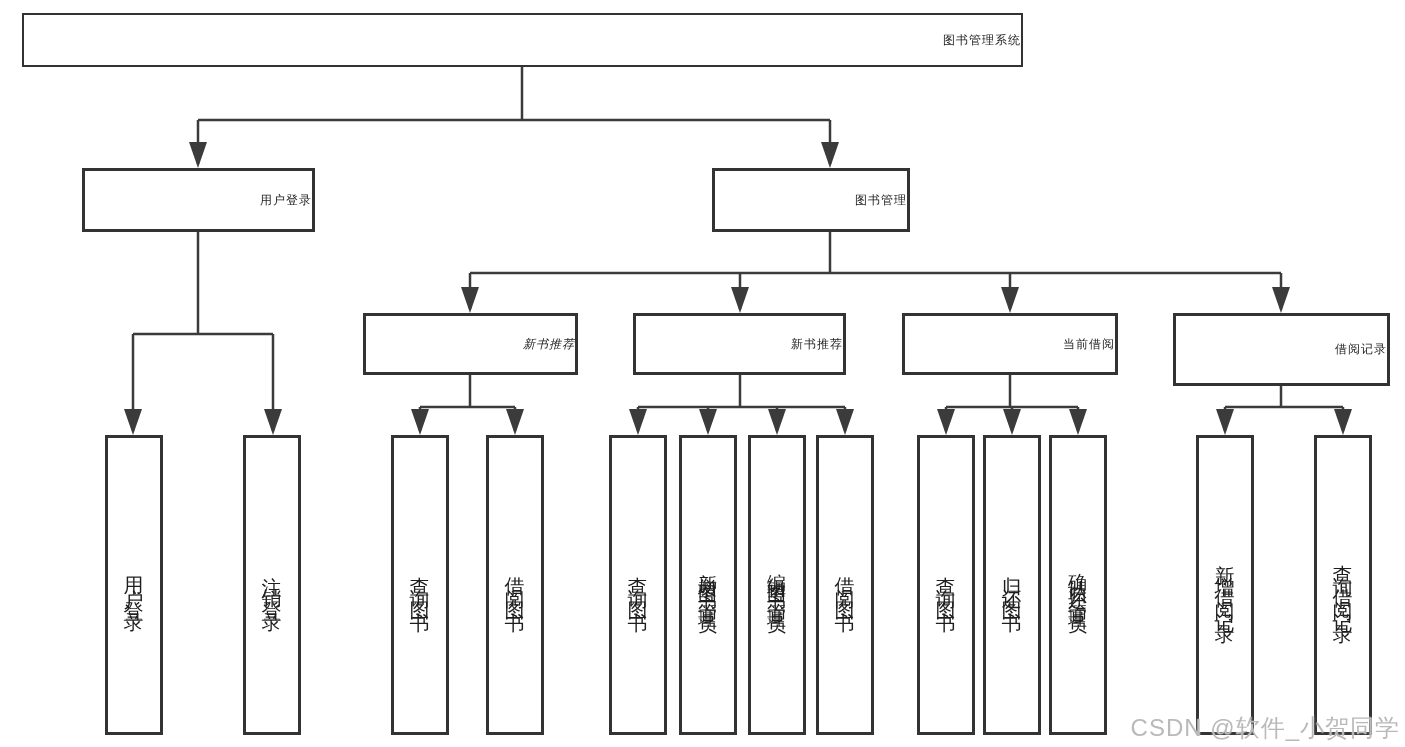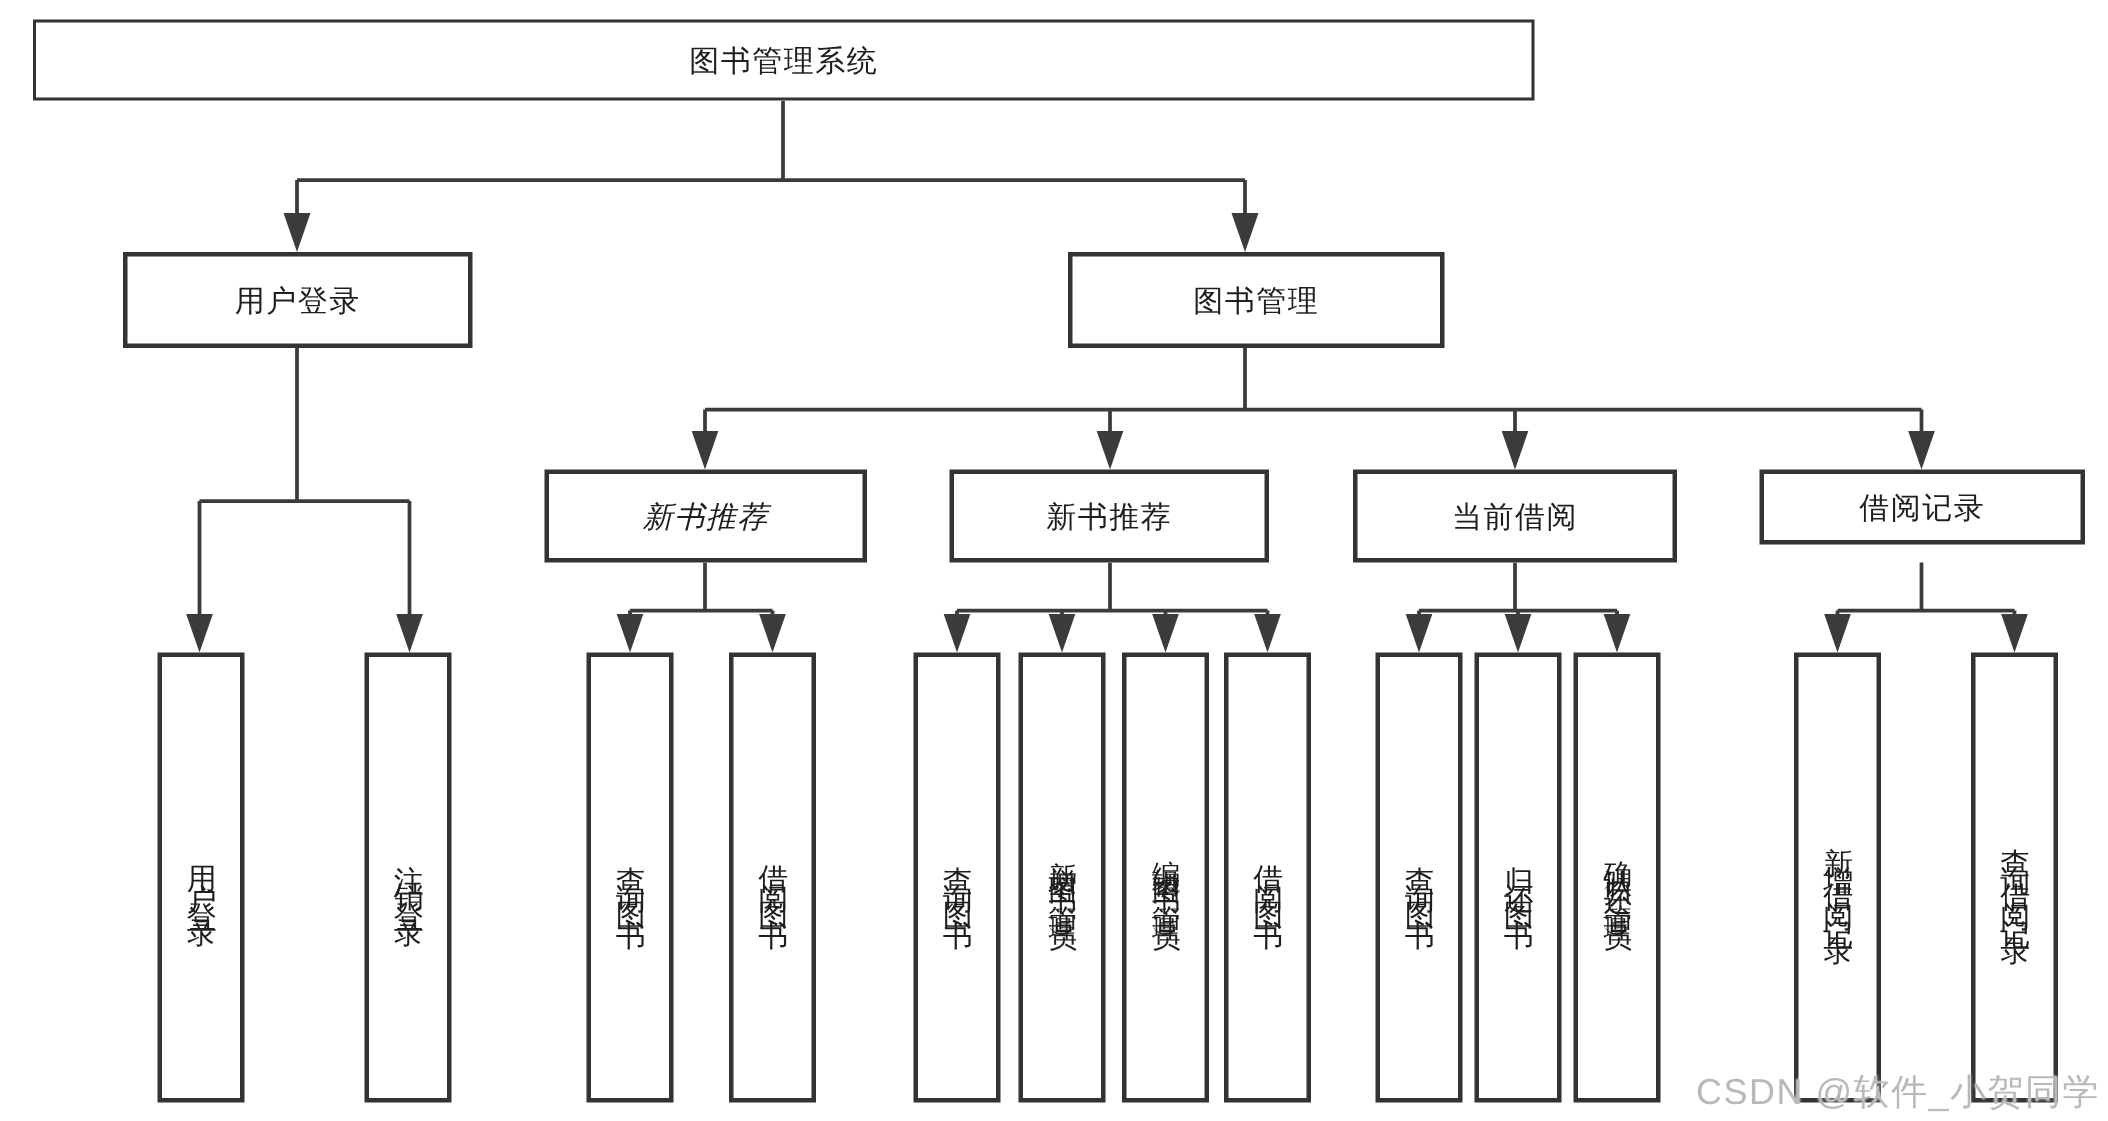--- a/index.html
+++ b/index.html
@@ -14,22 +14,22 @@
   .stage{
     position:relative;width:1405px;height:747px;background:var(--background);
     font-family:"Liberation Sans","DejaVu Sans",sans-serif;color:var(--text);
     overflow:hidden;
   }
   .connectors{position:absolute;left:0;top:0;width:1405px;height:747px;}
   .connectors path.line{stroke:var(--line);stroke-width:2.5;fill:none;}
   .connectors .head{fill:var(--line);}
   .box{
     position:absolute;background:var(--box-fill);border:3px solid var(--box-border);
-    display:flex;align-items:center;justify-content:center;
-    font-size:20px;letter-spacing:1px;box-sizing:border-box;
+    display:flex;align-items:center;justify-content:flex-end;
+    font-size:12px;letter-spacing:1px;box-sizing:border-box;
   }
   .box.root{border-width:2px;}
   .vcol{
     position:absolute;top:435px;width:58px;height:300px;
     background:var(--box-fill);border:3px solid var(--box-border);
     display:flex;align-items:center;justify-content:center;box-sizing:border-box;
   }
   .vcol .vlabel{
     writing-mode:vertical-rl;text-orientation:mixed;
     font-size:20px;line-height:1;letter-spacing:12px;
@@ -96,34 +96,34 @@
     <path class="line" d="M1343,407 V431" marker-end="url(#arrow)"></path>
   </svg>
 
   <div class="box root" style="left:22px;top:13px;width:1001px;height:54px;">
     <span>图书管理系统</span>
   </div>
 
   <div class="box" style="left:82px;top:168px;width:233px;height:64px;">
     <span>用户登录</span>
   </div>
-  <div class="box" style="left:712px;top:168px;width:251px;height:64px;">
+  <div class="box" style="left:712px;top:168px;width:198px;height:64px;">
     <span>图书管理</span>
   </div>
 
   <div class="box" style="left:363px;top:313px;width:215px;height:62px;font-style:italic;">
     <span>新书推荐</span>
   </div>
   <div class="box" style="left:633px;top:313px;width:213px;height:62px;">
     <span>新书推荐</span>
   </div>
   <div class="box" style="left:902px;top:313px;width:216px;height:62px;">
     <span>当前借阅</span>
   </div>
-  <div class="box" style="left:1173px;top:313px;width:217px;height:50px;">
+  <div class="box" style="left:1173px;top:313px;width:217px;height:73px;">
     <span>借阅记录</span>
   </div>
 
   <div class="vcol" style="left:105px;">
     <span class="vlabel">用户登录</span>
   </div>
   <div class="vcol" style="left:243px;">
     <span class="vlabel">注销登录</span>
   </div>
 

